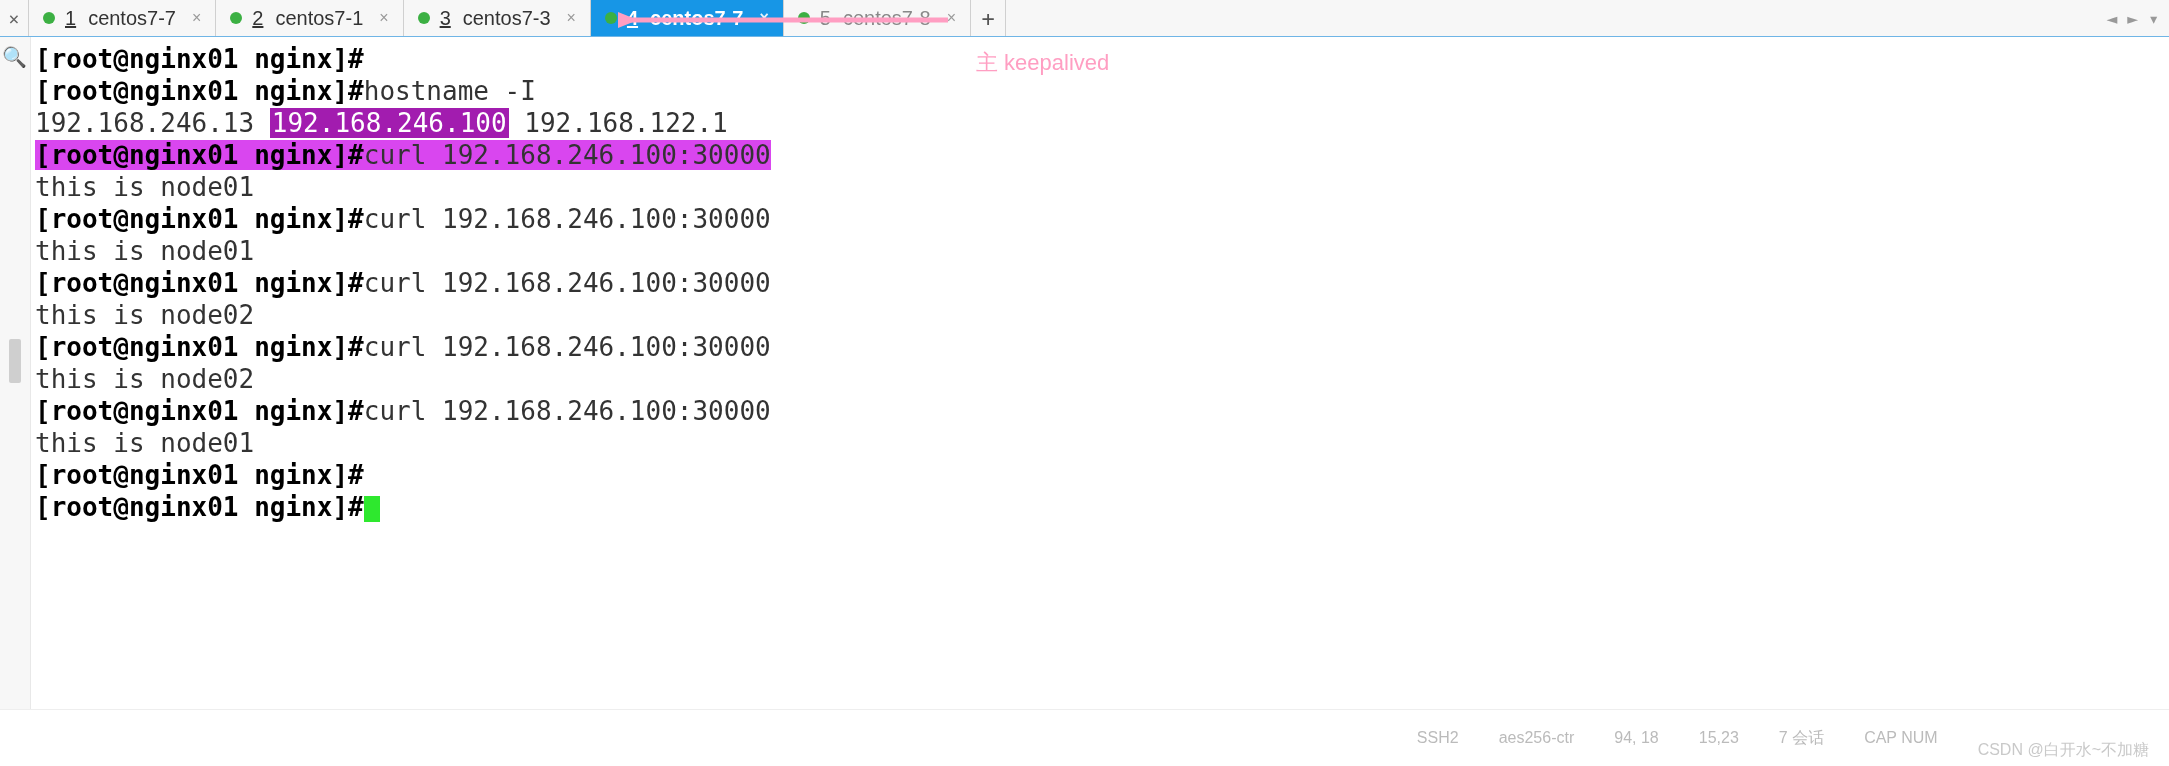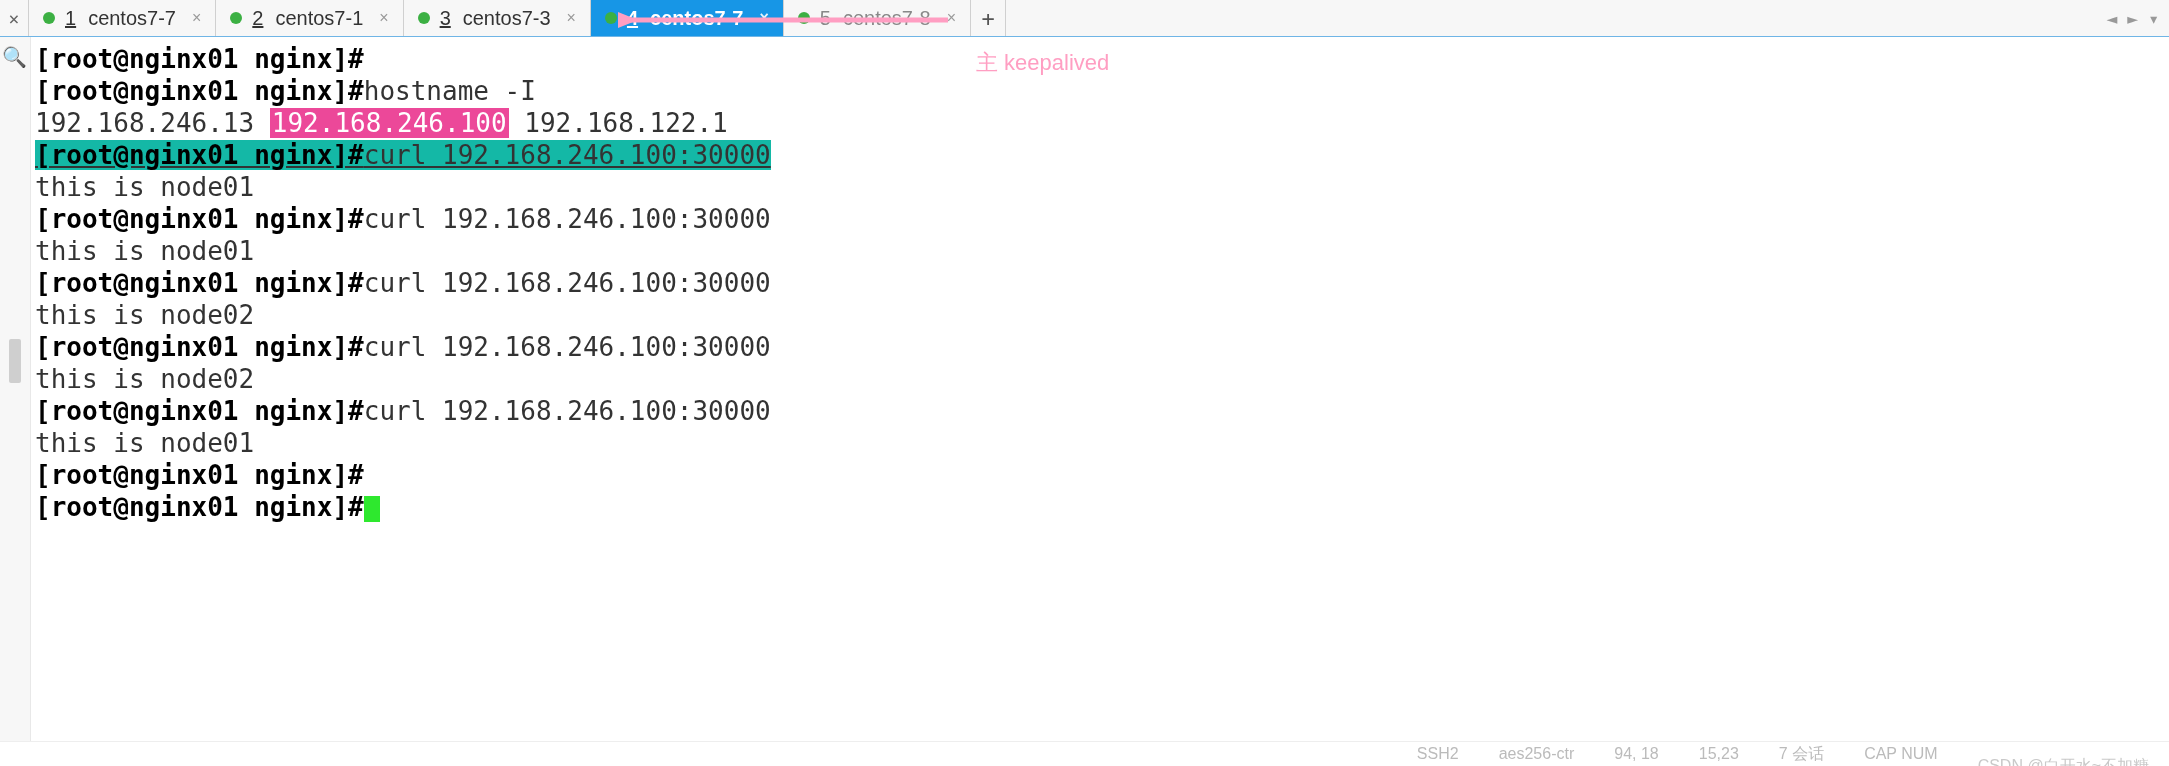--- a/index.html
+++ b/index.html
@@ -21,25 +21,25 @@
   
   .arrow-svg{position:absolute;top:6px;left:618px;pointer-events:none;}
   .annot{position:absolute;top:48px;left:950px;color:#ff9ec2;font-family:Arial,sans-serif;font-size:22px;pointer-events:none;margin-left:26px;}
   
   .row2{display:flex;height:calc(100% - 36px - 24px);}
   .gutter{width:30px;background:#f7f7f7;border-right:1px solid #e8e8e8;display:flex;flex-direction:column;align-items:center;padding-top:8px;gap:6px;}
   .gutter .srch{font-size:20px;color:#b8b8b8;}
   .gutter .handle{margin-top:auto;margin-bottom:360px;width:12px;height:44px;background:#cfcfcf;border-radius:2px;}
   .term{flex:1;padding:6px 4px;font-size:26px;line-height:32px;color:#333;white-space:pre;position:relative;}
   .prompt{font-weight:bold;color:#000;}
-  .hl-dark{background:#ec4899;color:#fff;padding:0 2px;}
-  .hl-pink{background:#14b8a6;text-decoration:underline;}
+  .hl-dark{background:#a21caf;color:#fff;padding:0 2px;}
+  .hl-pink{background:#d946ef;}
   .cursor{display:inline-block;width:16px;height:26px;background:#2ee82e;vertical-align:text-bottom;}
   
-  .status{position:absolute;bottom:0;left:0;right:0;height:24px;background:#fff;border-top:1px solid #eee;display:flex;align-items:center;justify-content:flex-end;gap:40px;padding:0 20px;color:#bbb;font-family:Arial,sans-serif;font-size:16px;}
+  .status{position:absolute;bottom:0;left:0;right:0;height:24px;background:#fff;border-top:1px solid #eee;display:flex;align-items:center;justify-content:flex-end;gap:40px;padding:16px 20px;color:#bbb;font-family:Arial,sans-serif;font-size:16px;}
   .watermark{color:#c9c9c9;margin-top:24px;}
 </style>
 </head>
 <body>
 
 <div class="tabbar">
   <div class="close-leading">×</div>
 
   <div class="tab">
       <span class="dot"></span>

